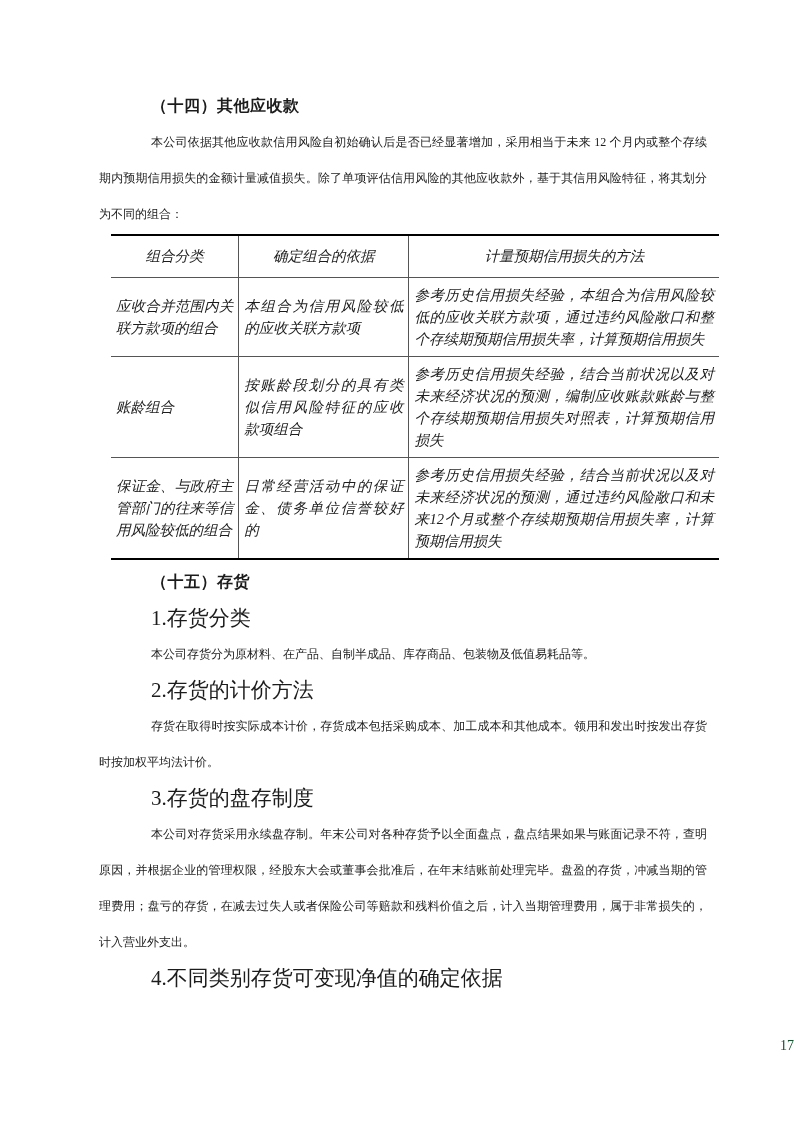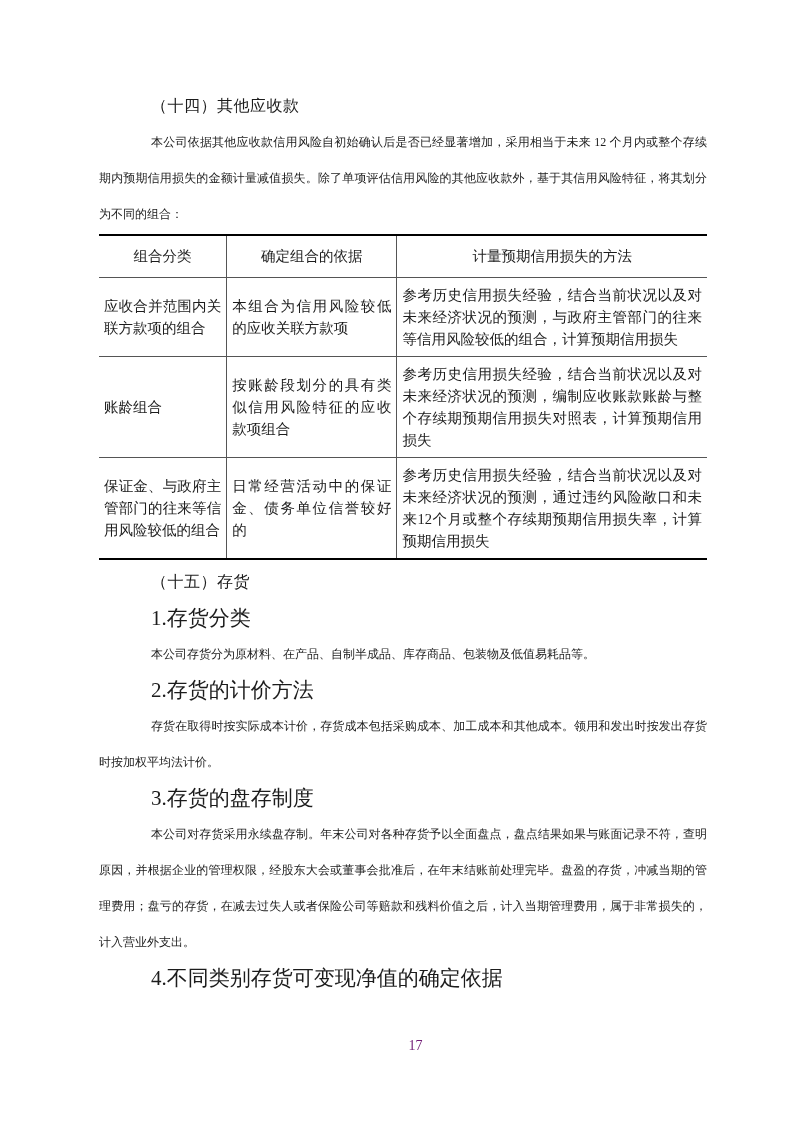--- a/index.html
+++ b/index.html
@@ -14,43 +14,44 @@
   .page {
     position: absolute; inset: 0;
     background: #ffffff;
   }
   .content {
     position: absolute;
     left: 99px; top: 88px;
     width: 608px;
   }
   .sec-heading {
-    font-size: 16px; font-weight: normal;
+    font-size: 16px; font-weight: bold;
     line-height: 36px;
     text-indent: 52px;
     letter-spacing: 0.5px;
   }
   p.body-para {
     font-size: 12px;
     line-height: 36px;
     text-align: justify;
     text-indent: 52px;
   }
   p.sub-title {
     font-size: 21px;
     line-height: 36px;
     text-indent: 52px;
   }
   table.ecl-table {
     width: 100%;
     border-collapse: collapse;
     border-top: 2.5px solid #000;
     border-bottom: 2.5px solid #000;
-    margin: 2px 0 4px 0;
+    margin: 2px 0 4px 12px;
     table-layout: fixed;
+    font-style: italic;
   }
   table.ecl-table col.c1 { width: 21%; }
   table.ecl-table col.c2 { width: 28%; }
   table.ecl-table col.c3 { width: 51%; }
   table.ecl-table th {
     font-weight: normal;
     font-size: 14.5px;
     text-align: center;
     padding: 11px 4px;
     border-bottom: 1px solid #555;
@@ -63,23 +64,23 @@
     padding: 6px 5px;
     border-bottom: 1px solid #555;
   }
   table.ecl-table tr:last-child td { border-bottom: none; }
   table.ecl-table th + th,
   table.ecl-table td + td { border-left: 1px solid #555; }
   .page-number {
     position: absolute;
     left: 0; right: 0;
     top: 1038px;
-    text-align: center;
+    text-align: right;
     font-size: 14px;
-    color: #701a75;
+    color: #14532d;
     padding-left: 37px;
   }
 </style>
 </head>
 <body>
 
 <div class="page">
   <div class="content">
 
     <div class="sec-heading">（十四）其他应收款</div>
@@ -96,21 +97,21 @@
         <tr>
           <th>组合分类</th>
           <th>确定组合的依据</th>
           <th>计量预期信用损失的方法</th>
         </tr>
       </thead>
       <tbody>
         <tr>
           <td>应收合并范围内关联方款项的组合</td>
           <td>本组合为信用风险较低的应收关联方款项</td>
-          <td>参考历史信用损失经验，结合当前状况以及对未来经济状况的预测，与政府主管部门的往来等信用风险较低的组合，计算预期信用损失</td>
+          <td>参考历史信用损失经验，本组合为信用风险较低的应收关联方款项，通过违约风险敞口和整个存续期预期信用损失率，计算预期信用损失</td>
         </tr>
         <tr>
           <td>账龄组合</td>
           <td>按账龄段划分的具有类似信用风险特征的应收款项组合</td>
           <td>参考历史信用损失经验，结合当前状况以及对未来经济状况的预测，编制应收账款账龄与整个存续期预期信用损失对照表，计算预期信用损失</td>
         </tr>
         <tr>
           <td>保证金、与政府主管部门的往来等信用风险较低的组合</td>
           <td>日常经营活动中的保证金、债务单位信誉较好的</td>
           <td>参考历史信用损失经验，结合当前状况以及对未来经济状况的预测，通过违约风险敞口和未来12个月或整个存续期预期信用损失率，计算预期信用损失</td>

